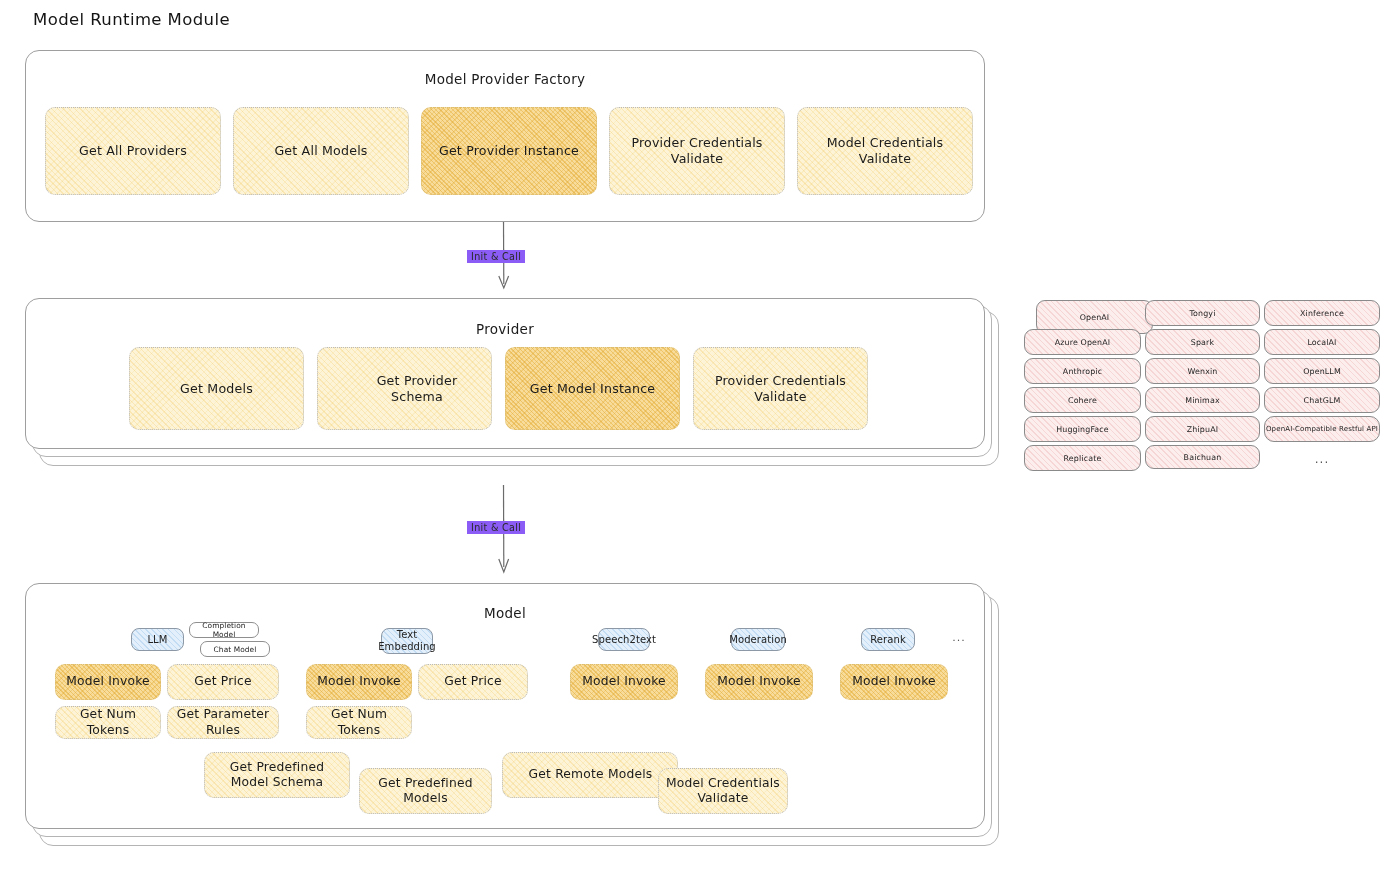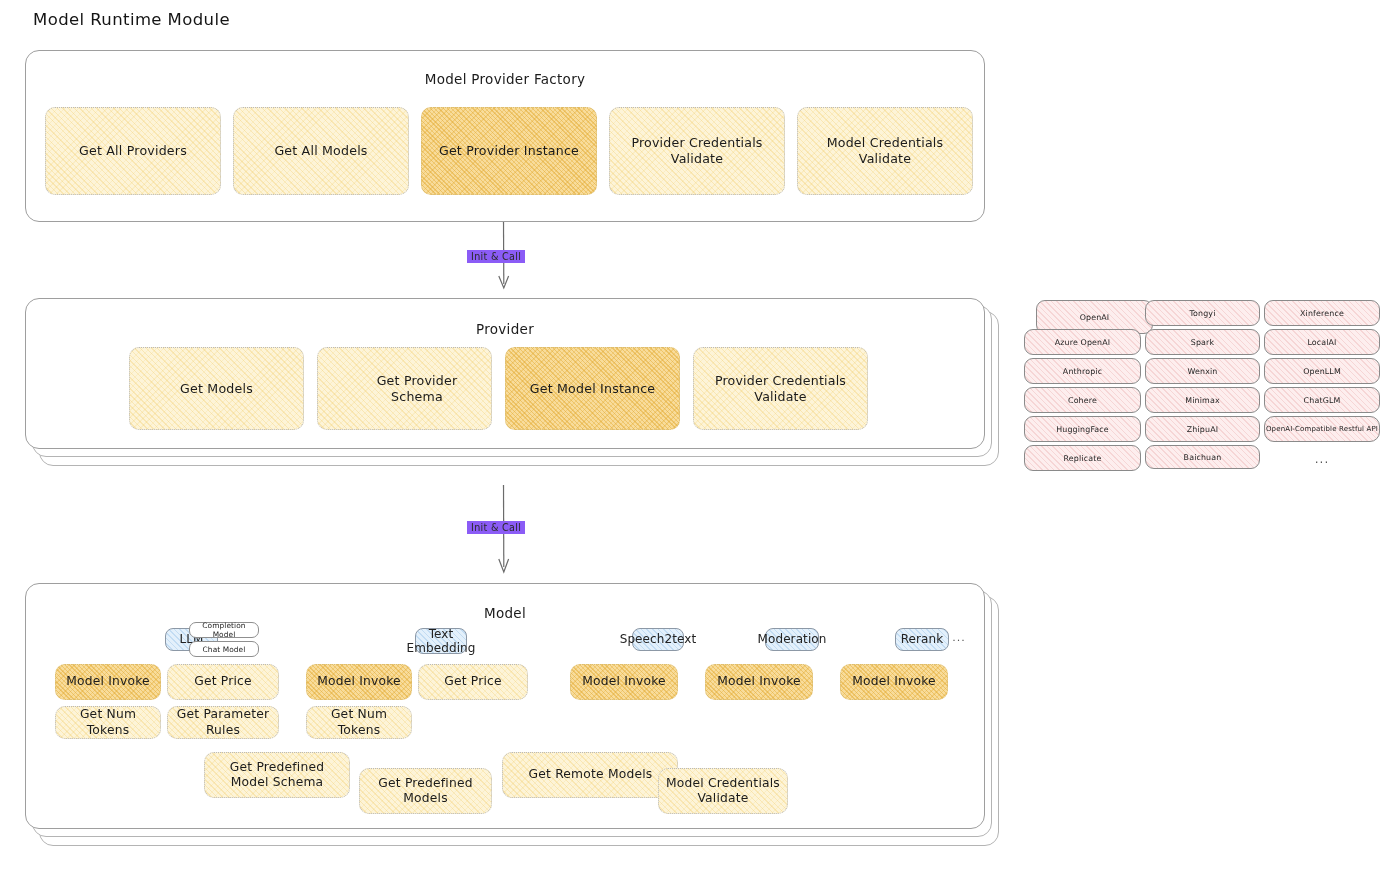--- a/index.html
+++ b/index.html
@@ -86,28 +86,27 @@
   
   .chip-blue {
     position: absolute;
     box-sizing: border-box;
     border-radius: 8px;
     border: 1.1px solid #8c98a6;
     display: flex;
     align-items: center;
     justify-content: center;
     text-align: center;
-    font-size: 12px;
+    font-size: 10px;
     line-height: 1.2;
     color: #222;
     background-color: #e3f0fb;
     background-image:
       repeating-linear-gradient(45deg, rgba(120,175,225,0.30) 0px, rgba(120,175,225,0.30) 1px, transparent 1px, transparent 4px);
     letter-spacing: 0.1px;
-    margin-left: 34px;
   }
   .chip-plain {
     position: absolute;
     box-sizing: border-box;
     border-radius: 7px;
     border: 1.1px solid #8f8f8f;
     display: flex;
     align-items: center;
     justify-content: center;
     text-align: center;
@@ -221,21 +220,21 @@
   <div class="arrow-label" style="left:-3px; top:36px;">Init &amp; Call</div>
 </div>
 
 <div class="card-stack-layer" style="left:39px; top:596px; width:960px; height:250px;"></div>
 <div class="card-stack-layer" style="left:32px; top:590px; width:960px; height:247px;"></div>
 <div class="card card-main" style="left:25px; top:583px; width:960px; height:246px;">
   <div class="card-title" style="top:21px;">Model</div>
 
   <div class="chip-blue" style="left:105px; top:44px; width:53px; height:23px;">LLM</div>
   <div class="chip-plain" style="left:163px; top:38px; width:70px; height:16px;">Completion Model</div>
-  <div class="chip-plain" style="left:163px; top:57px; width:70px; height:16px;">Chat Model</div>
+  <div class="chip-plain" style="left:174px; top:57px; width:70px; height:16px;">Chat Model</div>
 
   <div class="fnbox hl small" style="left:29px; top:80px; width:106px; height:36px;">Model Invoke</div>
   <div class="fnbox small" style="left:141px; top:80px; width:112px; height:36px;">Get Price</div>
   <div class="fnbox small" style="left:29px; top:122px; width:106px; height:33px;">Get Num Tokens</div>
   <div class="fnbox small" style="left:141px; top:122px; width:112px; height:33px;">Get Parameter Rules</div>
 
   <div class="chip-blue" style="left:355px; top:44px; width:52px; height:26px;">Text Embedding</div>
   <div class="fnbox hl small" style="left:280px; top:80px; width:106px; height:36px;">Model Invoke</div>
   <div class="fnbox small" style="left:392px; top:80px; width:110px; height:36px;">Get Price</div>
   <div class="fnbox small" style="left:280px; top:122px; width:106px; height:33px;">Get Num Tokens</div>

